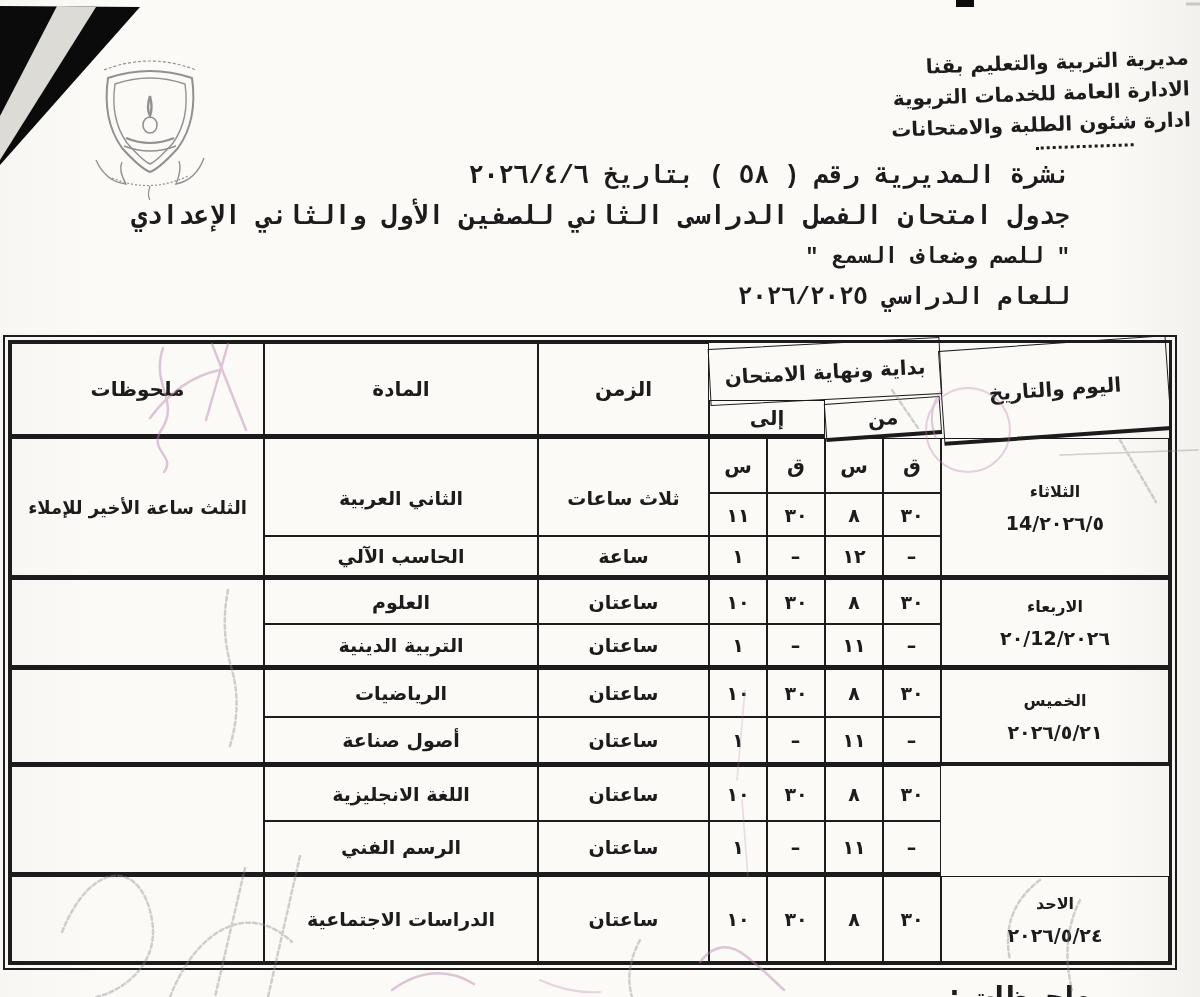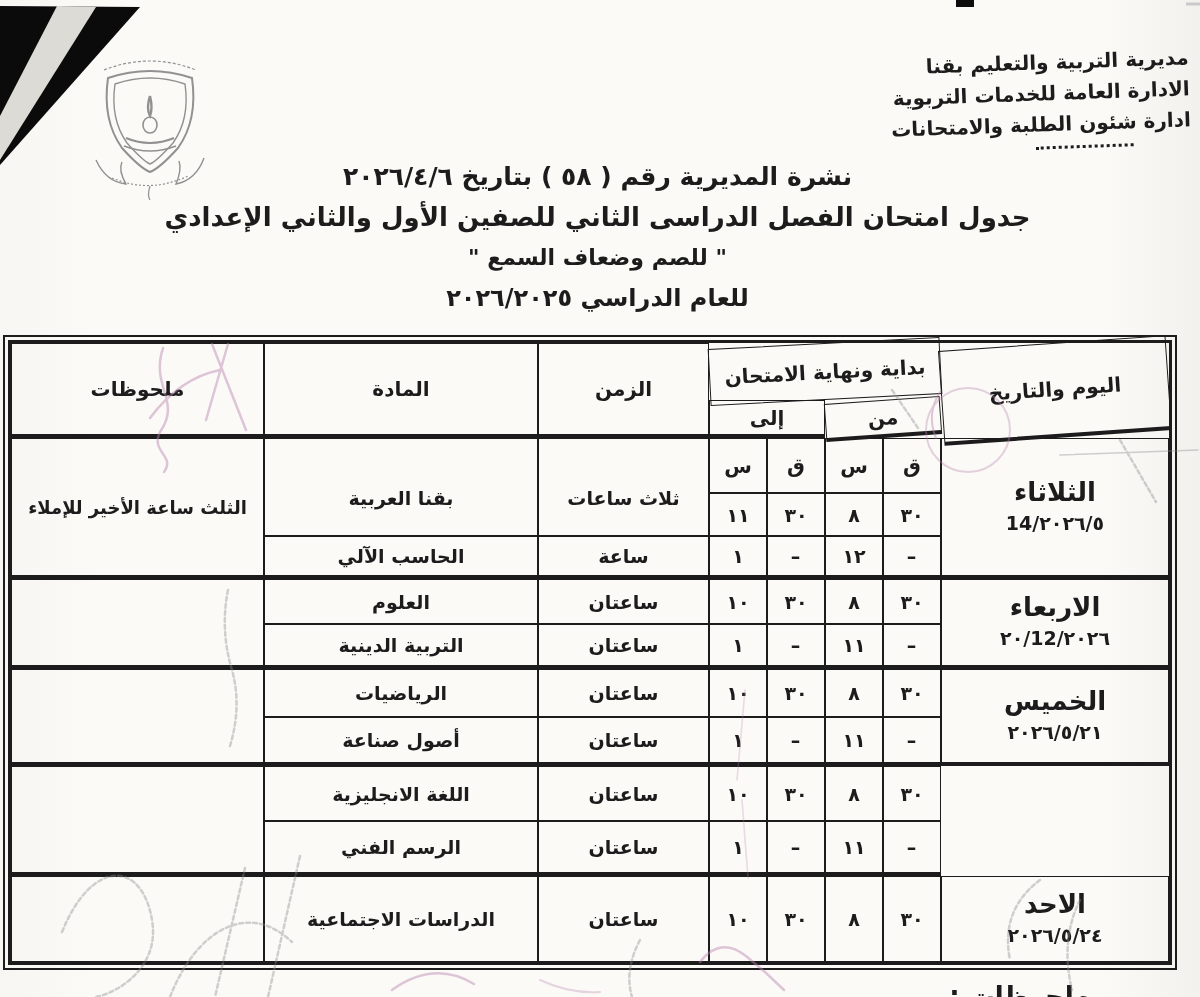--- a/index.html
+++ b/index.html
@@ -19,21 +19,21 @@
   .letterhead{
     position:absolute;top:48px;right:10px;width:330px;
     text-align:right;font-weight:bold;font-size:20px;line-height:31px;
     transform:rotate(-2deg);
   }
   .letterhead .dotted{
     border-bottom:3px dotted var(--ink);width:98px;height:3px;
     margin:3px 58px 0 auto;
   }
   
-  .titles{position:absolute;top:158px;left:125px;width:945px;text-align:center;font-weight:bold;}
+  .titles{position:absolute;top:158px;left:125px;width:945px;font-weight:bold;font-family:Liberation Mono, monospace;}
   .t1{font-size:25px;line-height:38px;}
   .t2{font-size:26px;line-height:42px;}
   .t3{font-size:22px;line-height:40px;}
   .t4{font-size:24px;line-height:40px;}
   
   .sched{
     position:absolute;top:340px;left:8px;width:1158px;height:619px;
     display:grid;direction:ltr;
     grid-template-columns:253px 274px 171px 58px 58px 58px 58px 1fr;
     grid-template-rows:57px 38px 55px 43px 43px 45px 45px 48px 49px 55px 55px 1fr;
@@ -43,21 +43,21 @@
   }
   .c{
     direction:rtl;border:1.5px solid var(--ink);
     display:flex;align-items:center;justify-content:center;
     font-weight:bold;font-size:19px;text-align:center;padding:1px;
   }
   .hdr{font-size:20px;}
   .tb{border-bottom-width:4px;}
   .num{font-size:19px;letter-spacing:1px;}
   .daycell{flex-direction:column;gap:9px;line-height:22px;}
-  .dayname{font-size:26px;}
+  .dayname{font-size:16px;}
   .daydate{font-size:19px;}
   .note{font-size:18px;}
   .padtop{padding-top:22px;}
   .tilt4{transform:rotate(-4deg);}
   .tilt3{transform:rotate(-3deg);}
   
   .footnote{
     position:absolute;top:981px;left:895px;width:250px;text-align:center;
     font-weight:bold;font-size:26px;z-index:3;
   }
@@ -120,21 +120,21 @@
     <div class="c hdr tb" style="grid-area:2/4/3/6">إلى</div>
     <div class="c hdr tb tilt4" style="grid-area:2/6/3/8">من</div>
     <div class="c hdr tb tilt4" style="grid-area:1/8/3/9">اليوم والتاريخ</div>
 
     <div class="c hdr" style="grid-area:3/4/4/5">س</div>
     <div class="c hdr" style="grid-area:3/5/4/6">ق</div>
     <div class="c hdr" style="grid-area:3/6/4/7">س</div>
     <div class="c hdr" style="grid-area:3/7/4/8">ق</div>
 
     <div class="c note tb" style="grid-area:3/1/6/2">الثلث ساعة الأخير للإملاء</div>
-    <div class="c padtop" style="grid-area:3/2/5/3">بقنا العربية</div>
+    <div class="c padtop" style="grid-area:3/2/5/3">الثاني العربية</div>
     <div class="c padtop" style="grid-area:3/3/5/4">ثلاث ساعات</div>
     <div class="c num" style="grid-area:4/4/5/5">١١</div>
     <div class="c num" style="grid-area:4/5/5/6">٣٠</div>
     <div class="c num" style="grid-area:4/6/5/7">٨</div>
     <div class="c num" style="grid-area:4/7/5/8">٣٠</div>
     <div class="c tb" style="grid-area:5/2/6/3">الحاسب الآلي</div>
     <div class="c tb" style="grid-area:5/3/6/4">ساعة</div>
     <div class="c num tb" style="grid-area:5/4/6/5">١</div>
     <div class="c num tb" style="grid-area:5/5/6/6">–</div>
     <div class="c num tb" style="grid-area:5/6/6/7">١٢</div>

